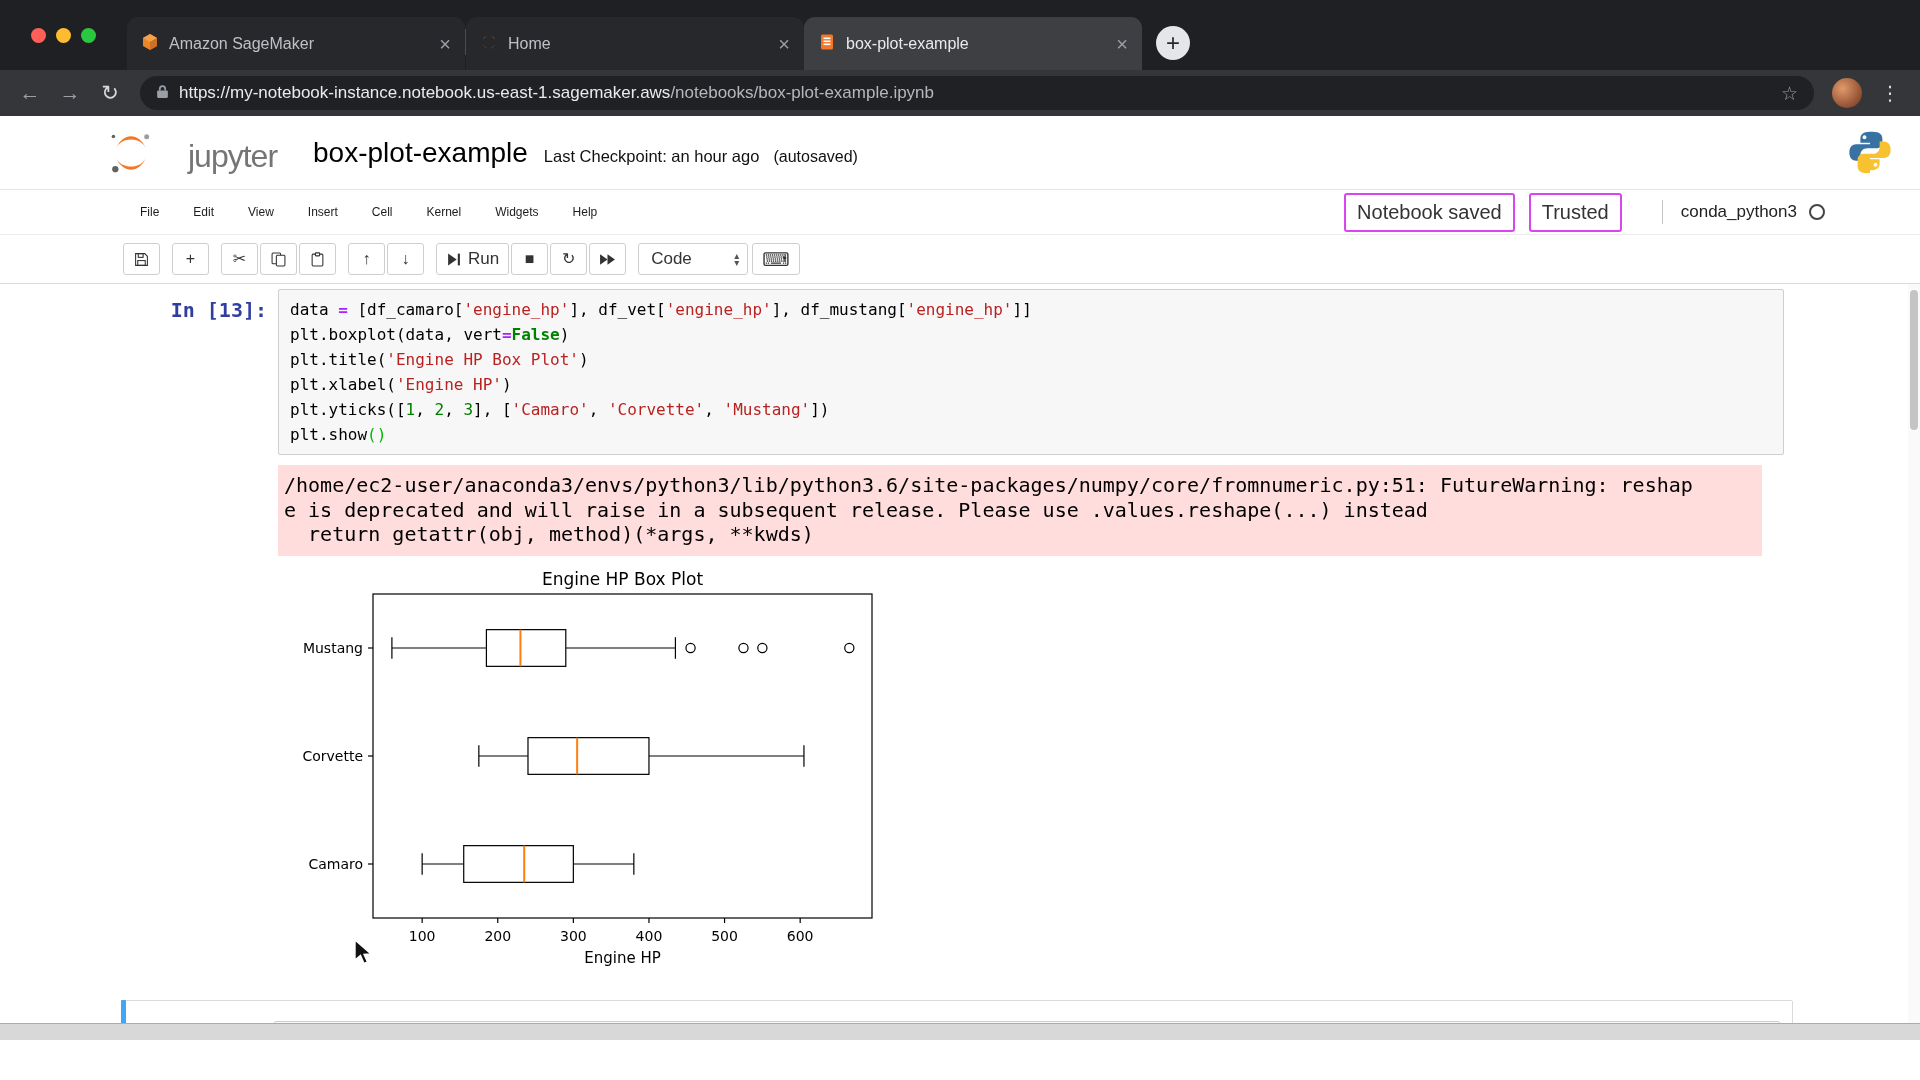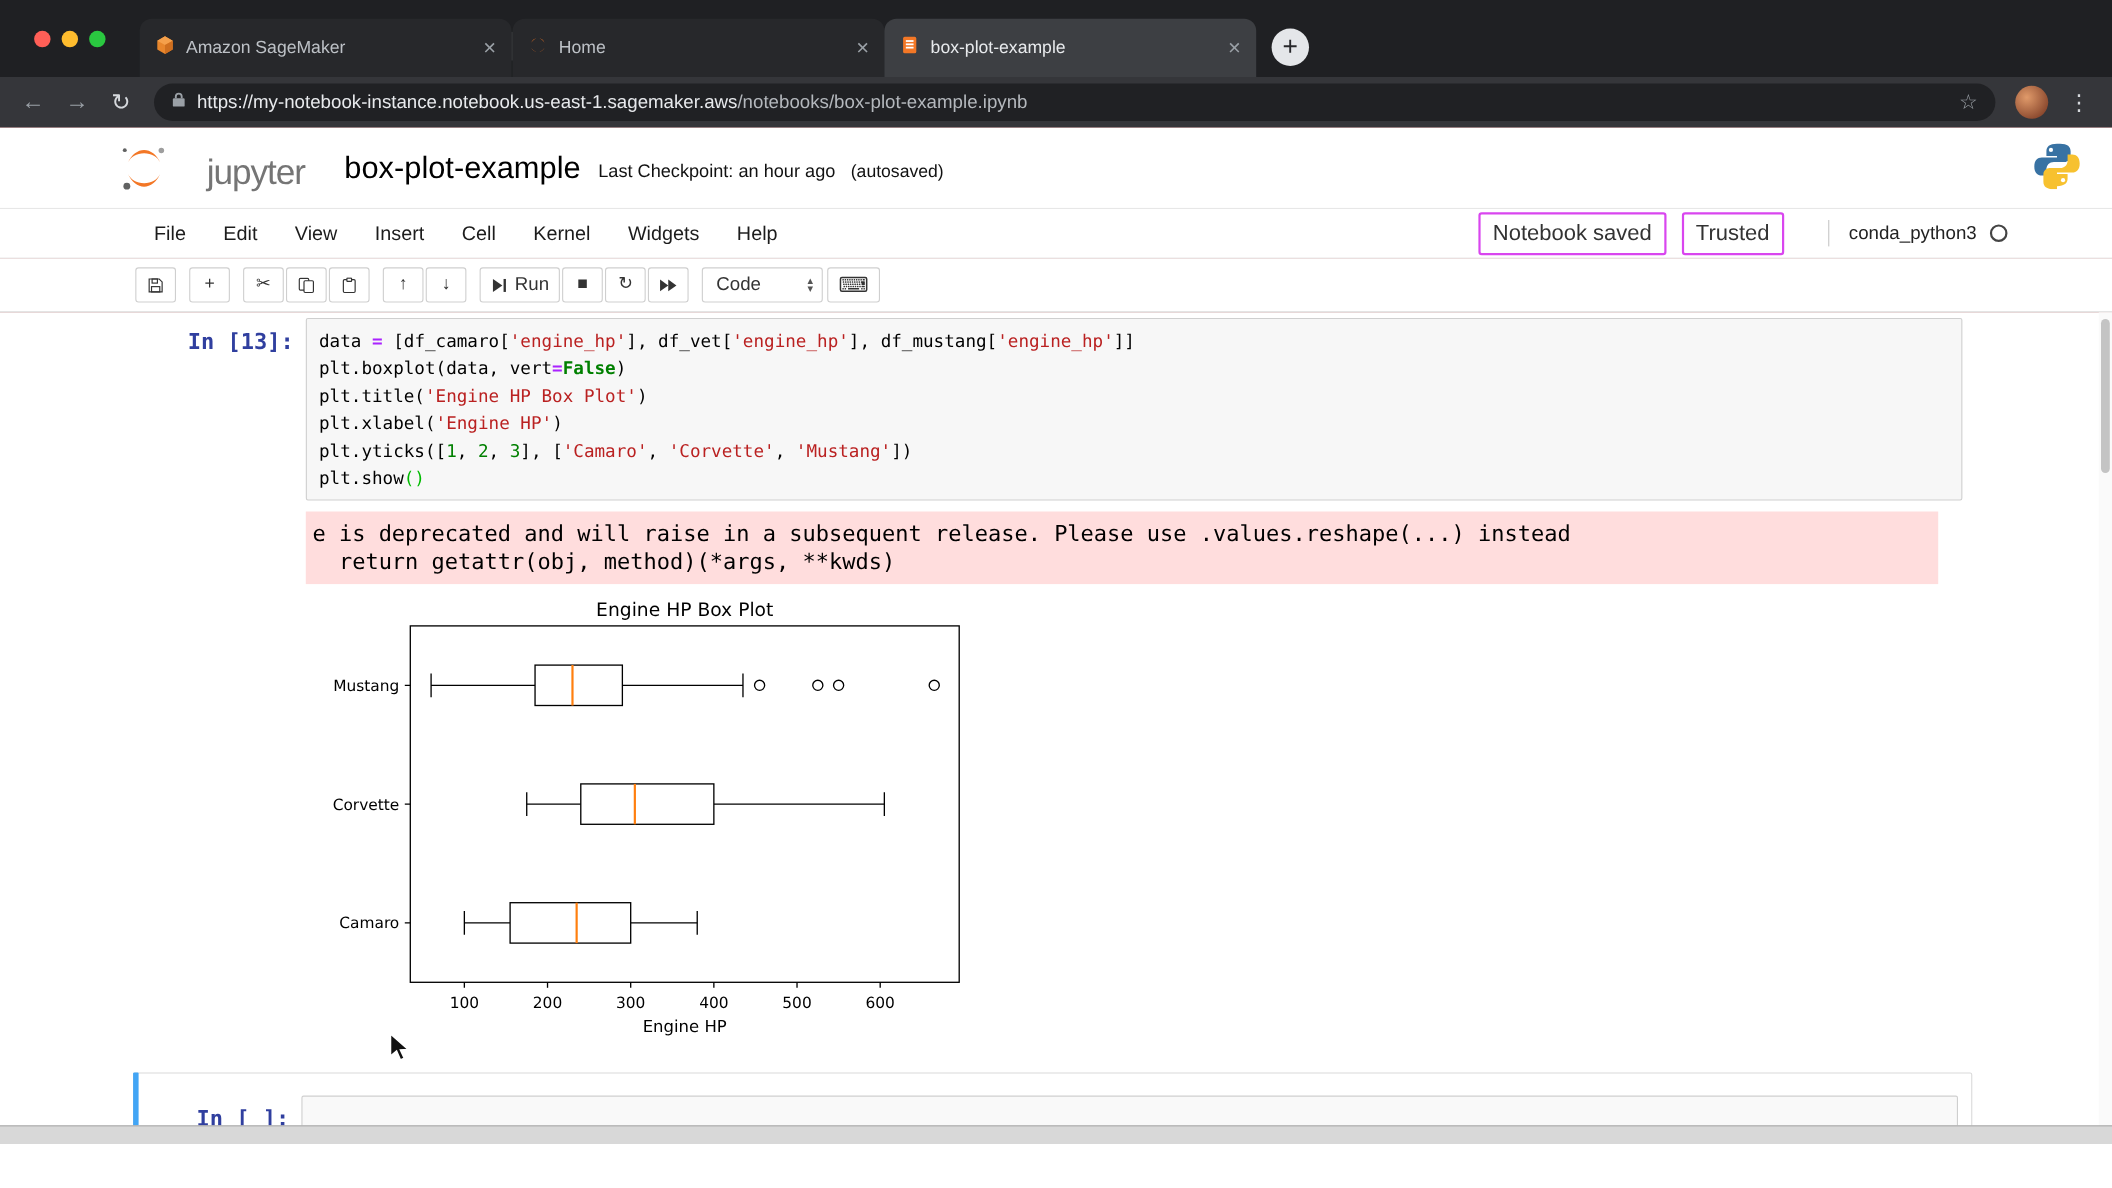--- a/index.html
+++ b/index.html
@@ -39,21 +39,21 @@
   .nb-header { height:74px; background:#fff; display:flex; align-items:center; padding:0 28px 0 108px; border-bottom:1px solid #e7e7e7; }
   .logo { display:flex; align-items:flex-end;gap:28px; }
   .logo-text { font-size:32px; color:#757575; letter-spacing:-1px; margin-left:6px; line-height:1; padding-bottom:2px; }
   .nb-title { font-size:28px; color:#000; margin-left:36px; }
   .checkpoint { font-size:16.5px; color:#111; margin-left:16px; padding-top:8px; }
   .autosaved { font-size:16px; color:#111; margin-left:14px; padding-top:8px; }
   .py-logo { margin-left:auto; }
 
   
   .nb-menubar { height:45px; display:flex; align-items:center; padding:0 95px 0 140px; background:#fff; border-bottom:1px solid #ededed; }
-  .menu-item { font-size:18px; color:#1c1c1c; margin-right:34px; }
+  .menu-item { font-size:12px; color:#1c1c1c; margin-right:34px; }
   .menu-right { margin-left:auto; display:flex; align-items:center; }
   .badge { border:2px solid #d946ef; border-radius:3px; padding:6px 11px; font-size:20px; color:#333; background:#fff; }
   .badge + .badge { margin-left:14px; }
   .kernel-divider { width:1px; height:24px; background:#c6c6c6; margin:0 18px 0 40px; }
   .kernel-name { font-size:17px; color:#222; }
   .kernel-circle { width:16px; height:16px; border:2px solid #444; border-radius:50%; margin-left:12px; }
 
   
   .nb-toolbar { height:49px; display:flex; align-items:center; padding-left:123px; background:#fff; border-bottom:1px solid #d9d9d9; }
   .tgroup { display:flex; margin-right:10px; }
@@ -293,21 +293,21 @@
             <div class="code-line"><span class="tok-p">data </span><span class="tok-o">=</span><span class="tok-p"> [df_camaro[</span><span class="tok-s">'engine_hp'</span><span class="tok-p">], df_vet[</span><span class="tok-s">'engine_hp'</span><span class="tok-p">], df_mustang[</span><span class="tok-s">'engine_hp'</span><span class="tok-p">]]</span></div>
             <div class="code-line"><span class="tok-p">plt.boxplot(data, vert</span><span class="tok-o">=</span><span class="tok-k">False</span><span class="tok-p">)</span></div>
             <div class="code-line"><span class="tok-p">plt.title(</span><span class="tok-s">'Engine HP Box Plot'</span><span class="tok-p">)</span></div>
             <div class="code-line"><span class="tok-p">plt.xlabel(</span><span class="tok-s">'Engine HP'</span><span class="tok-p">)</span></div>
             <div class="code-line"><span class="tok-p">plt.yticks([</span><span class="tok-n">1</span><span class="tok-p">, </span><span class="tok-n">2</span><span class="tok-p">, </span><span class="tok-n">3</span><span class="tok-p">], [</span><span class="tok-s">'Camaro'</span><span class="tok-p">, </span><span class="tok-s">'Corvette'</span><span class="tok-p">, </span><span class="tok-s">'Mustang'</span><span class="tok-p">])</span></div>
             <div class="code-line"><span class="tok-p">plt.show</span><span class="tok-b">()</span></div>
           </div>
       </div>
     </div>
 
-    <div class="stderr"><div>e is deprecated and will raise in a subsequent release. Please use .values.reshape(...) instead</div><div>  return getattr(obj, method)(*args, **kwds)</div></div>
+    <div class="stderr"><div>/home/ec2-user/anaconda3/envs/python3/lib/python3.6/site-packages/numpy/core/fromnumeric.py:51: FutureWarning: reshap</div><div>e is deprecated and will raise in a subsequent release. Please use .values.reshape(...) instead</div><div>  return getattr(obj, method)(*args, **kwds)</div></div>
 
     <div class="figure-wrap">
       <svg class="boxplot" width="620" height="414" fill="#000">
           <rect x="91" y="26" width="499" height="324" fill="#fff" stroke="#000" stroke-width="1.2"></rect>
           <text x="340.5" y="17" text-anchor="middle" font-size="17">Engine HP Box Plot</text>
           <line x1="140.14393939393938" y1="350" x2="140.14393939393938" y2="355" stroke="#000" stroke-width="1.2"></line>
           <text x="140.14393939393938" y="373" text-anchor="middle" font-size="14">100</text>
           <line x1="215.75" y1="350" x2="215.75" y2="355" stroke="#000" stroke-width="1.2"></line>
           <text x="215.75" y="373" text-anchor="middle" font-size="14">200</text>
           <line x1="291.3560606060606" y1="350" x2="291.3560606060606" y2="355" stroke="#000" stroke-width="1.2"></line>

